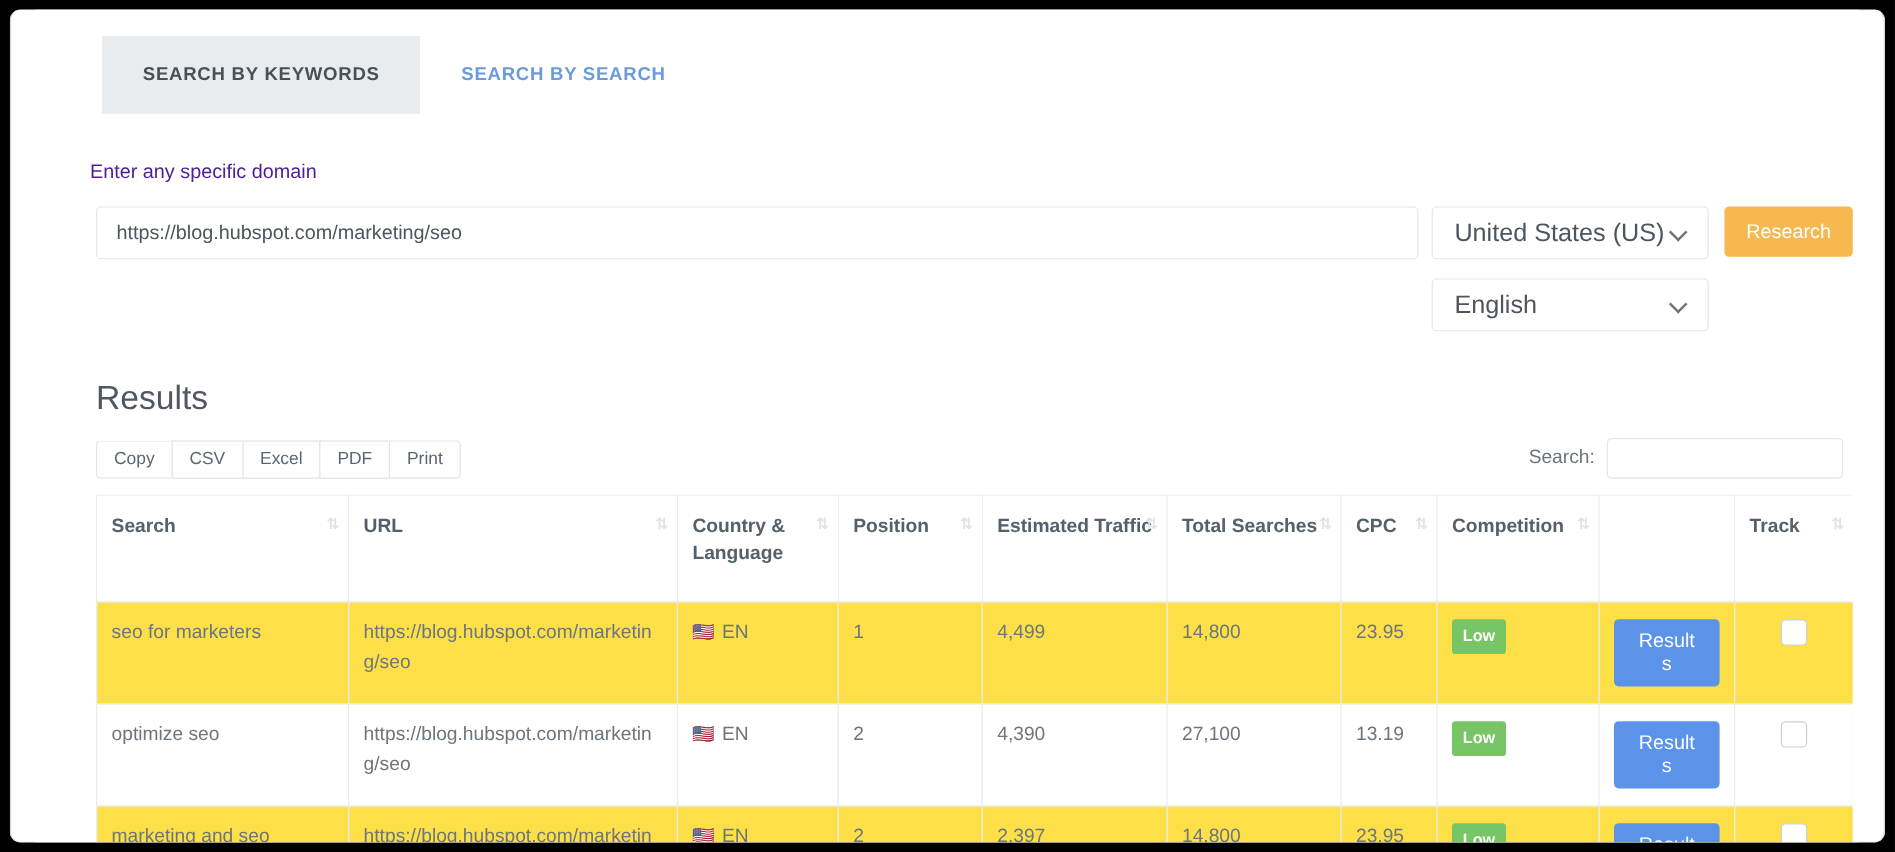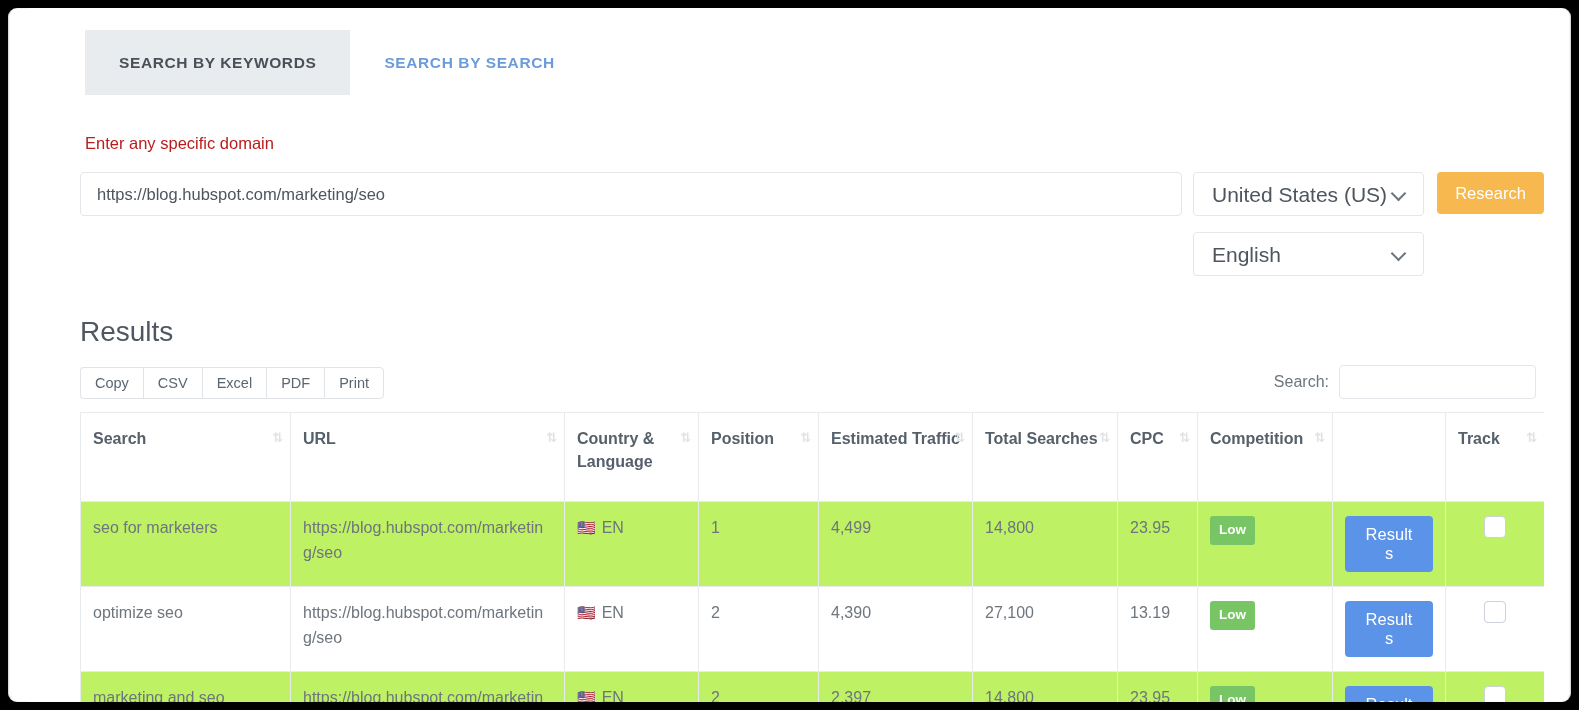--- a/index.html
+++ b/index.html
@@ -49,23 +49,23 @@
     background: #e9ecef;
     color: #495057;
   }
   .tab.inactive {
     color: #6c9bd9;
   }
 
   
   .field-label {
     position: absolute;
-    left: 56px; top: 126px;
+    left: 46px; top: 126px;
     font-size: 16.5px;
-    color: #b91c1c;
+    color: #4c1d95;
   }
   .domain-input {
     position: absolute;
     left: 51px; top: 164px;
     width: 1102px; height: 44px;
     border: 1px solid #e3e6ea;
     border-radius: 4px;
     background: #fff;
     font-size: 16.5px;
     color: #4d555e;
@@ -189,21 +189,21 @@
   }
   table.results td {
     border: 1px solid #e8ebee;
     padding: 14px 12px;
     font-size: 16px;
     color: #6d757d;
     vertical-align: top;
     line-height: 1.55;
     word-break: break-word;
   }
-  tr.odd td { background: #bef264; }
+  tr.odd td { background: #fde047; }
   tr.even td { background: #ffffff; }
   .sort-ico {
     position: absolute;
     right: 8px; top: 16px;
     font-size: 13px;
     color: #dfe2e6;
     letter-spacing: -1px;
     font-family: "DejaVu Sans", sans-serif;
   }
   .flag {

